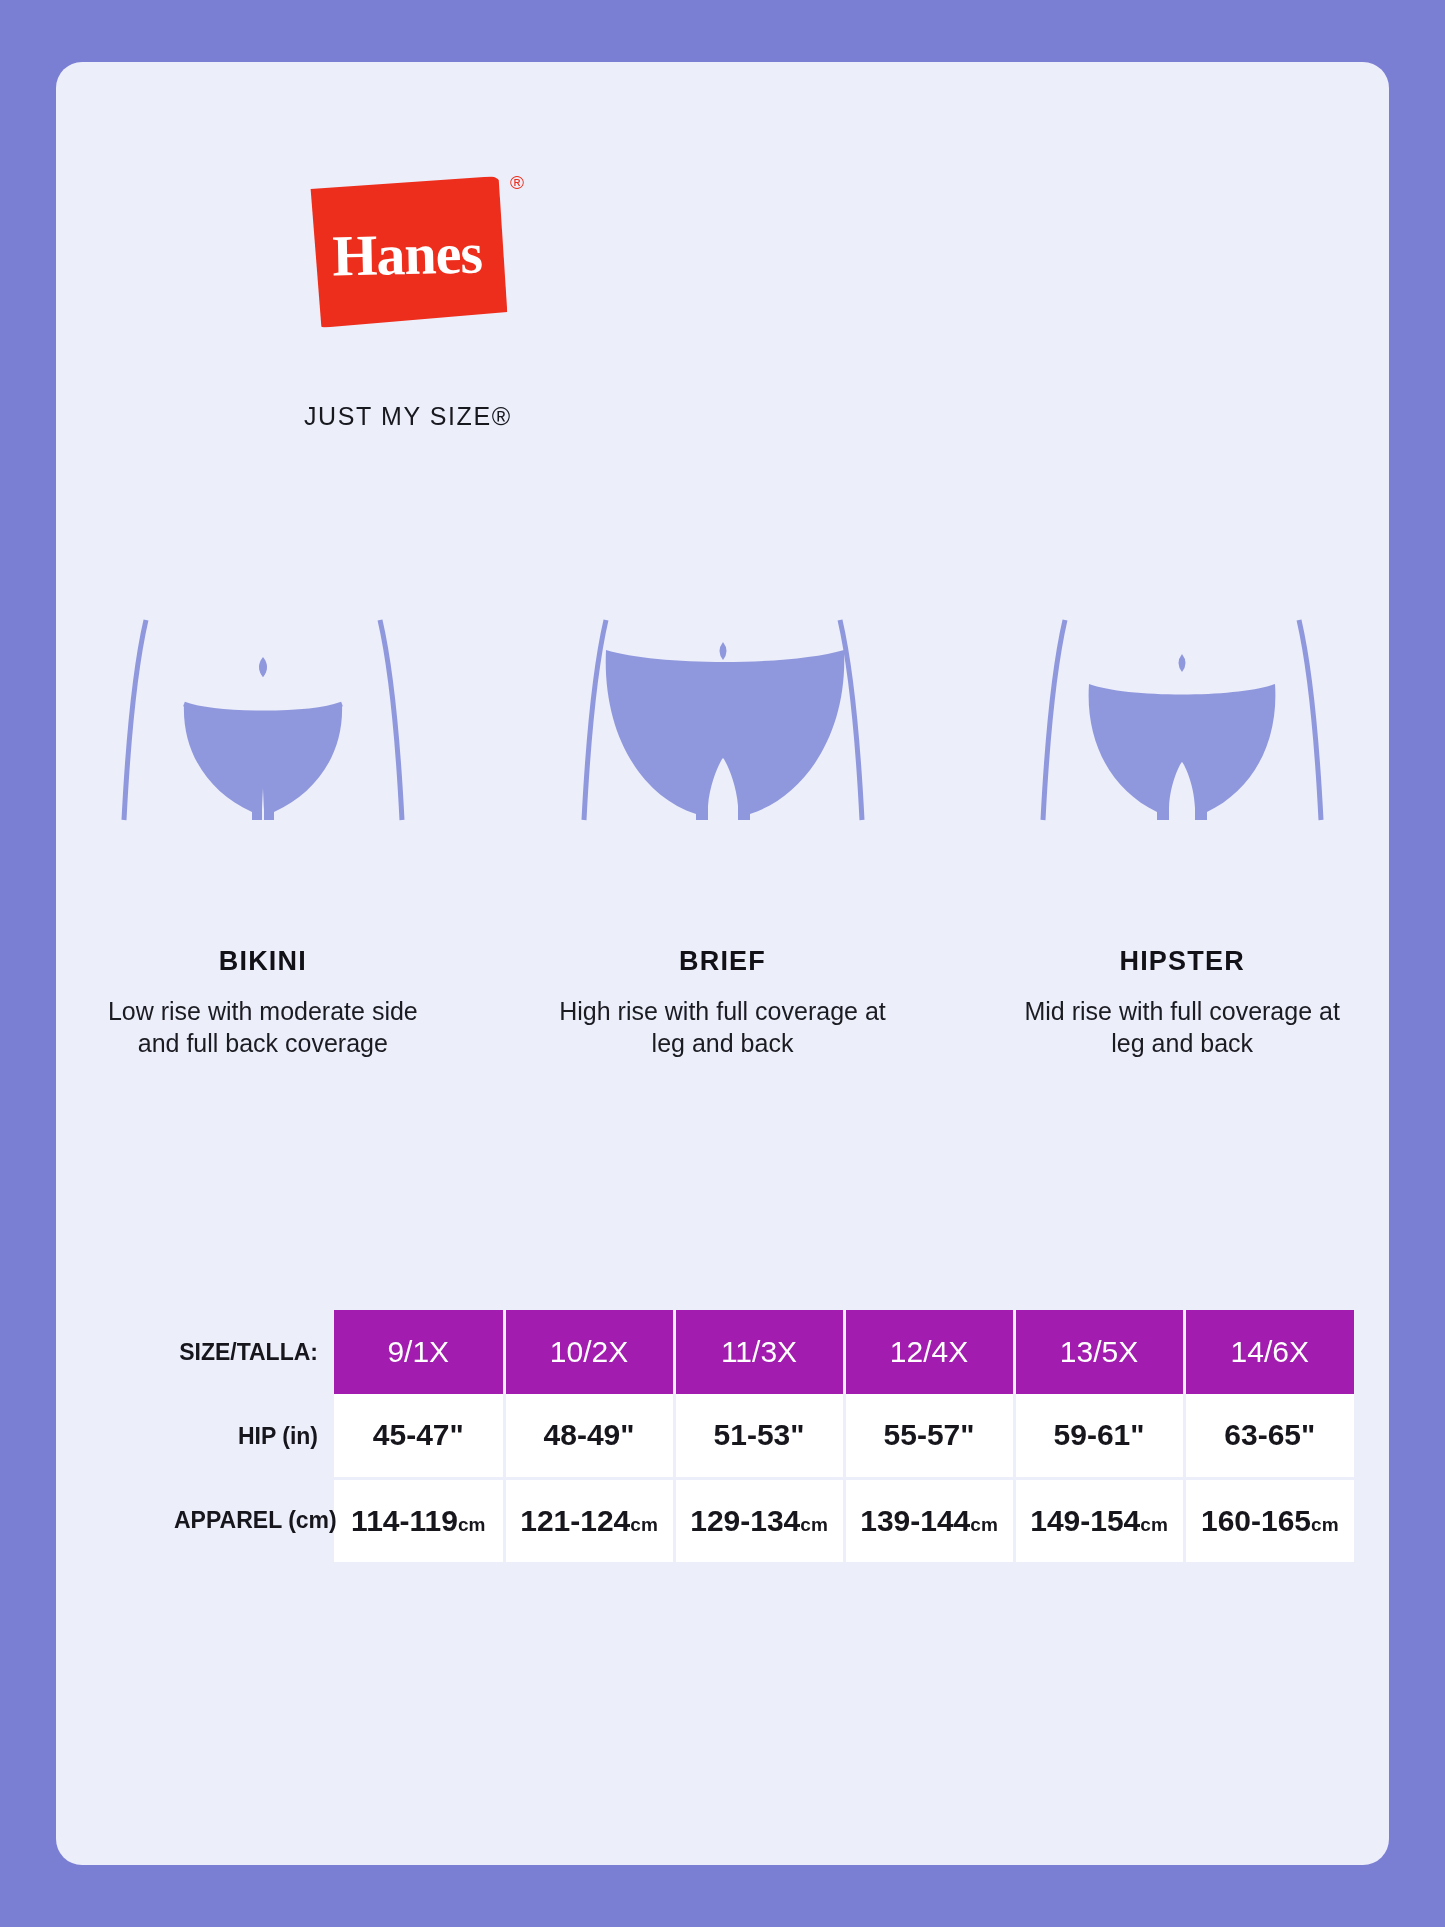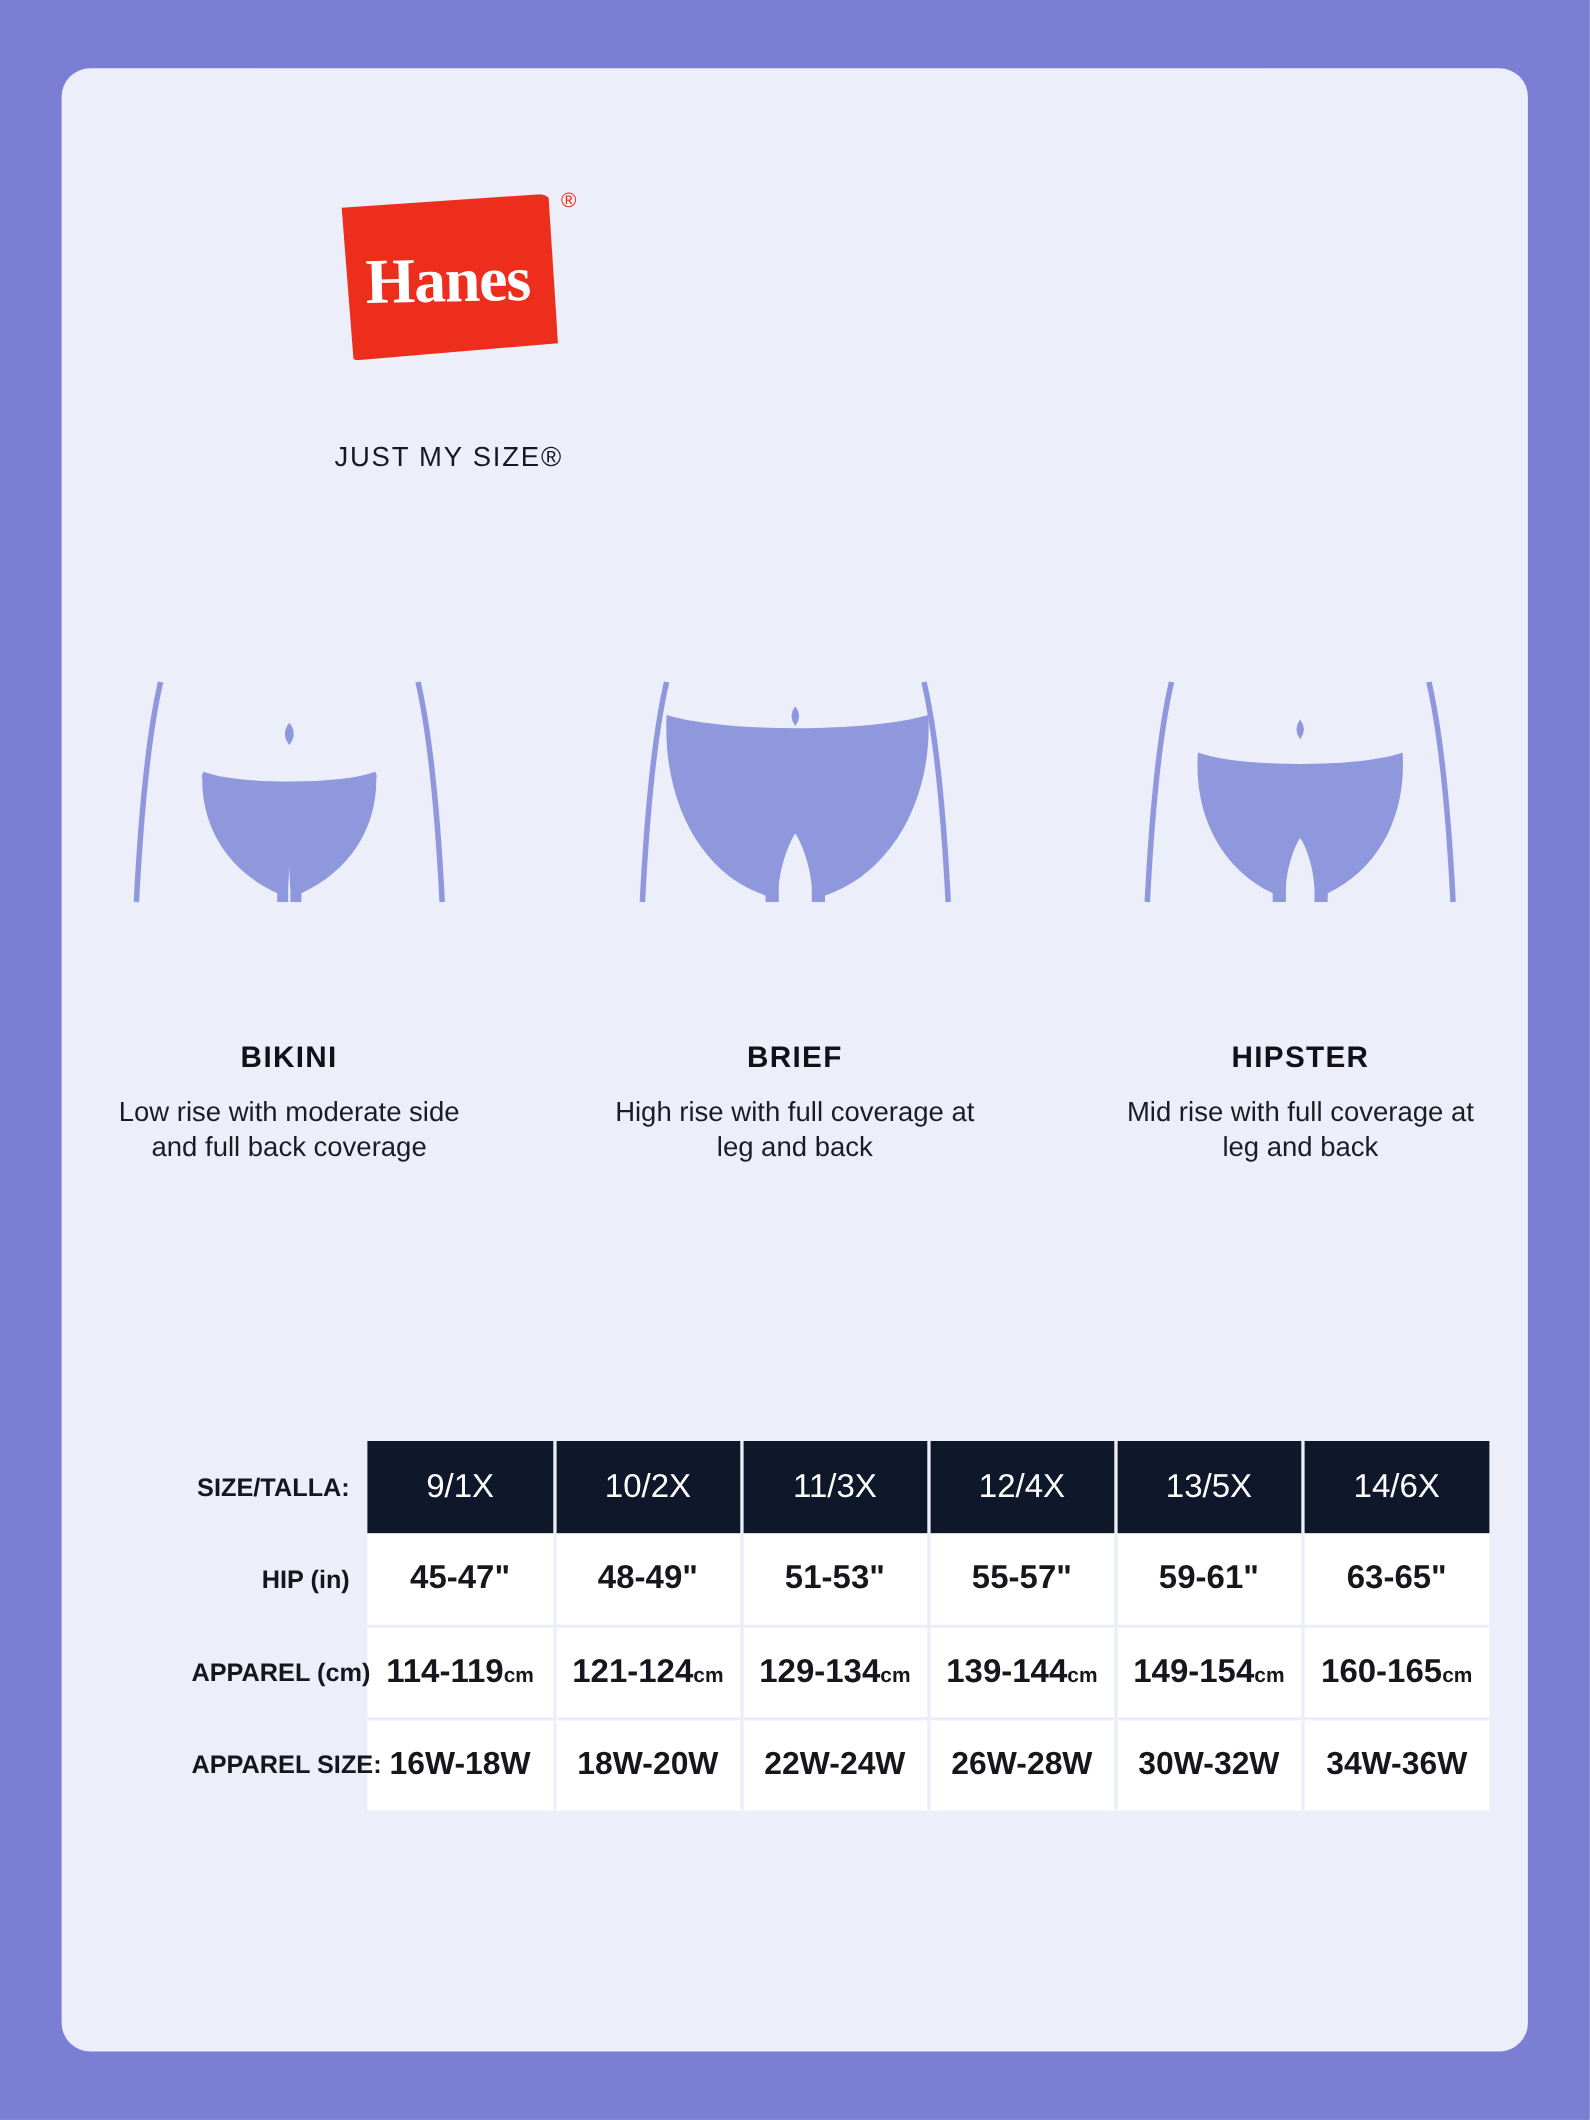--- a/index.html
+++ b/index.html
@@ -140,21 +140,21 @@
     width: 160px;
     text-align: right;
     padding-right: 16px;
     font-size: 23px;
     font-weight: bold;
     color: #16161c;
     background: transparent;
     white-space: nowrap;
   }
   .hdr-cell {
-    background: #0f172a;
+    background: #a21caf;
     color: #ffffff;
     font-size: 30px;
     font-weight: 500;
     text-align: center;
     height: 84px;
     border-right: 3px solid #eceefa;
   }
   .hdr-cell:last-child { border-right: 0; }
   .data-cell {
     background: #ffffff;
@@ -260,27 +260,18 @@
           </tr>
           <tr>
             <td class="rowlabel">APPAREL (cm)</td>
             <td class="data-cell"><span>114-119</span><span class="unit">cm</span></td>
             <td class="data-cell"><span>121-124</span><span class="unit">cm</span></td>
             <td class="data-cell"><span>129-134</span><span class="unit">cm</span></td>
             <td class="data-cell"><span>139-144</span><span class="unit">cm</span></td>
             <td class="data-cell"><span>149-154</span><span class="unit">cm</span></td>
             <td class="data-cell"><span>160-165</span><span class="unit">cm</span></td>
           </tr>
-          <tr class="apparel">
-            <td class="rowlabel">APPAREL SIZE:</td>
-            <td class="data-cell">16W-18W</td>
-            <td class="data-cell">18W-20W</td>
-            <td class="data-cell">22W-24W</td>
-            <td class="data-cell">26W-28W</td>
-            <td class="data-cell">30W-32W</td>
-            <td class="data-cell">34W-36W</td>
-          </tr>
         </tbody>
       </table>
     </div>
 
   </div>
 </div>
 
 </body></html>

